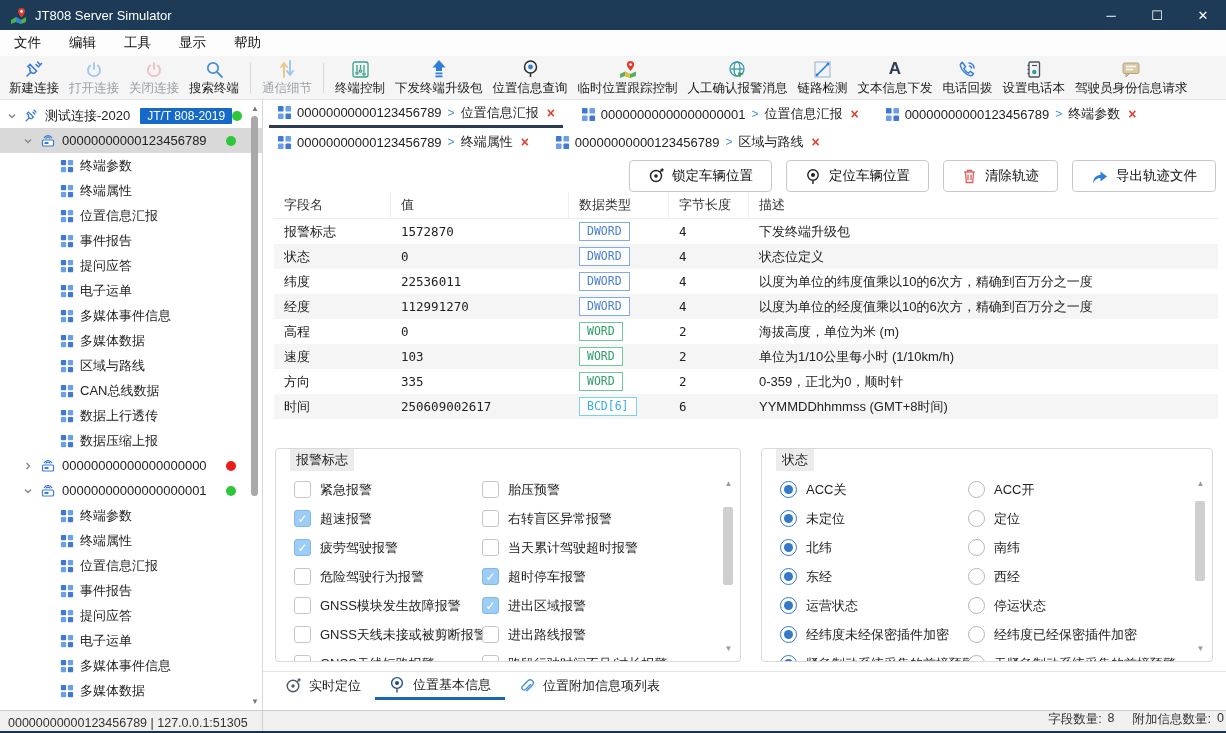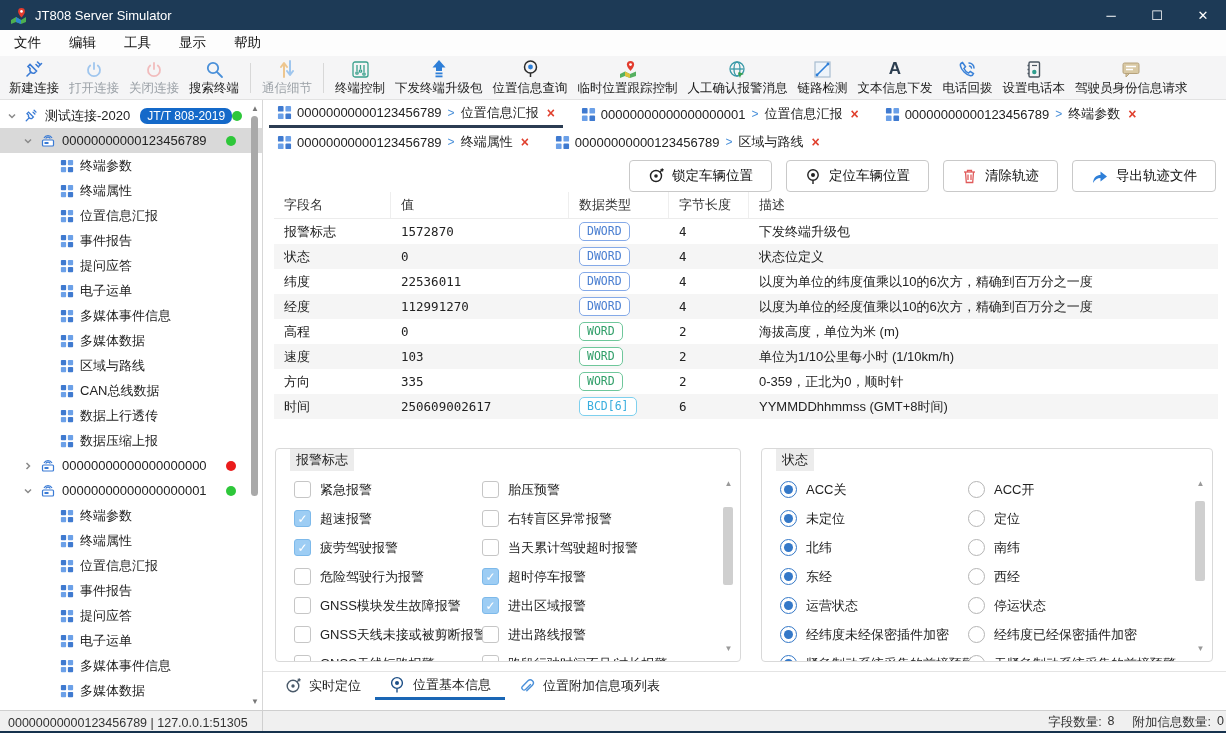--- a/index.html
+++ b/index.html
@@ -37,21 +37,21 @@
   .sidebar { width:263px; border-right:1px solid #d7d7d7; position:relative; background:#fff; overflow:hidden; }
   .content { flex:1; position:relative; background:#fff; overflow:hidden; }
 
   
   .tree { padding-top:3px; }
   .trow { height:25px; display:flex; align-items:center; gap:6px; padding-left:6px; white-space:nowrap; position:relative; }
   .trow.selected { background:#d9d9d9; }
   .trow .chev { width:12px; display:flex; justify-content:center; }
   .trow.term { padding-left:22px; }
   .trow.leaf { padding-left:60px; }
-  .tbadge { background:#1469c9; color:#fff; font-size:12px; padding:1px 7px; border-radius:7px; margin-left:4px; }
+  .tbadge { background:#1469c9; color:#fff; font-size:12px; padding:1px 7px; border-radius:1px; margin-left:4px; }
   .dot { width:10px; height:10px; border-radius:50%; position:absolute; right:26px; top:8px; }
   .dot.green { background:#2ec73a; }
   .dot.red { background:#ea1c1c; }
   .side-scroll { position:absolute; right:1px; top:2px; bottom:2px; width:12px; }
   .side-scroll .sarrow { position:absolute; left:0; width:12px; text-align:center; font-size:8px; color:#777; }
   .side-scroll .sthumb { position:absolute; left:2px; width:7px; background:#a9a9a9; border-radius:4px; }
 
   
   .tabrows { position:absolute; top:0; left:0; right:0; }
   .tabrow { height:28px; display:flex; align-items:center; padding-left:6px; }
@@ -66,21 +66,21 @@
 
   
   .ftable { position:absolute; top:92px; left:11px; right:8px; }
   .frow { display:grid; grid-template-columns:117px 178px 100px 80px 1fr; align-items:center; height:25px; }
   .frow.head { height:27px; border-bottom:1px solid #ececec; color:#333; }
   .frow.head > div { border-right:1px solid #eee; height:100%; display:flex; align-items:center; }
   .frow.head > div:last-child { border-right:none; }
   .frow > div { padding-left:10px; overflow:hidden; white-space:nowrap; }
   .frow.stripe { background:#f5f5f5; }
   .mono { font-family:"DejaVu Sans Mono", monospace; font-size:12.5px; }
-  .typetag { display:inline-block; padding:0px 7px; border:1px solid; border-radius:5px; font-family:"DejaVu Sans Mono", monospace; font-size:11.5px; line-height:17px; background:#fff; }
+  .typetag { display:inline-block; padding:0px 7px; border:1px solid; border-radius:0; font-family:"DejaVu Sans Mono", monospace; font-size:11.5px; line-height:17px; background:#fff; }
   .typetag.dword { color:#4a7fd1; border-color:#85aae8; }
   .typetag.word { color:#2f9e68; border-color:#6fc79b;text-align:right; }
   .typetag.bcd { color:#39aede; border-color:#7ed0ee; }
 
   
   .panel { position:absolute; top:348px; height:214px; border:1px solid #d9d9d9; border-radius:4px; background:#fff; overflow:hidden; }
   .panel.alarm { left:12px; width:466px; }
   .panel.stat { left:498px; width:452px; }
   .panel .ptitle { position:absolute; top:-0px; left:14px; background:#ececec; padding:2px 6px; font-size:13px; color:#222; z-index:2; }
   .panel .pbody { position:absolute; top:26px; left:0; right:22px; bottom:0; }
@@ -97,21 +97,21 @@
   .vscroll { position:absolute; top:30px; bottom:8px; right:4px; width:15px; }
   .vscroll .sarrow { position:absolute; left:0; width:15px; text-align:center; font-size:8px; color:#999; }
   .vscroll .sthumb { position:absolute; left:2px; width:10px; background:#cfcfcf; border-radius:2px; }
 
   
   .btabs { position:absolute; top:571px; left:0; right:0; height:29px; border-top:1px solid #e4e4e4; display:flex; align-items:stretch; padding-left:8px; background:#fff; }
   .btab { display:flex; align-items:center; gap:8px; padding:0 14px; font-size:13px; color:#222; }
   .btab.active { border-bottom:3px solid #1a66b5; }
 
   
-  .statusbar { height:24px; border-top:1px solid #cfcfcf; background:#f0f0f0; display:flex; align-items:center; font-size:12.5px; color:#333; }
+  .statusbar { height:24px; border-top:1px solid #cfcfcf; background:#f0f0f0; display:flex; font-size:12.5px; color:#333; }
   .statusbar .left { width:263px; padding-left:8px; border-right:1px solid #cfcfcf; height:100%; display:flex; align-items:center; }
   .statusbar .right { flex:1; display:flex; justify-content:flex-end; gap:18px; padding-right:2px; }
   .statusbar .pair { display:flex; gap:6px; }
 </style>
 </head>
 <body>
 
 <div class="titlebar">
   <span class="logo">
     <svg width="17" height="17" viewBox="0 0 17 17">

